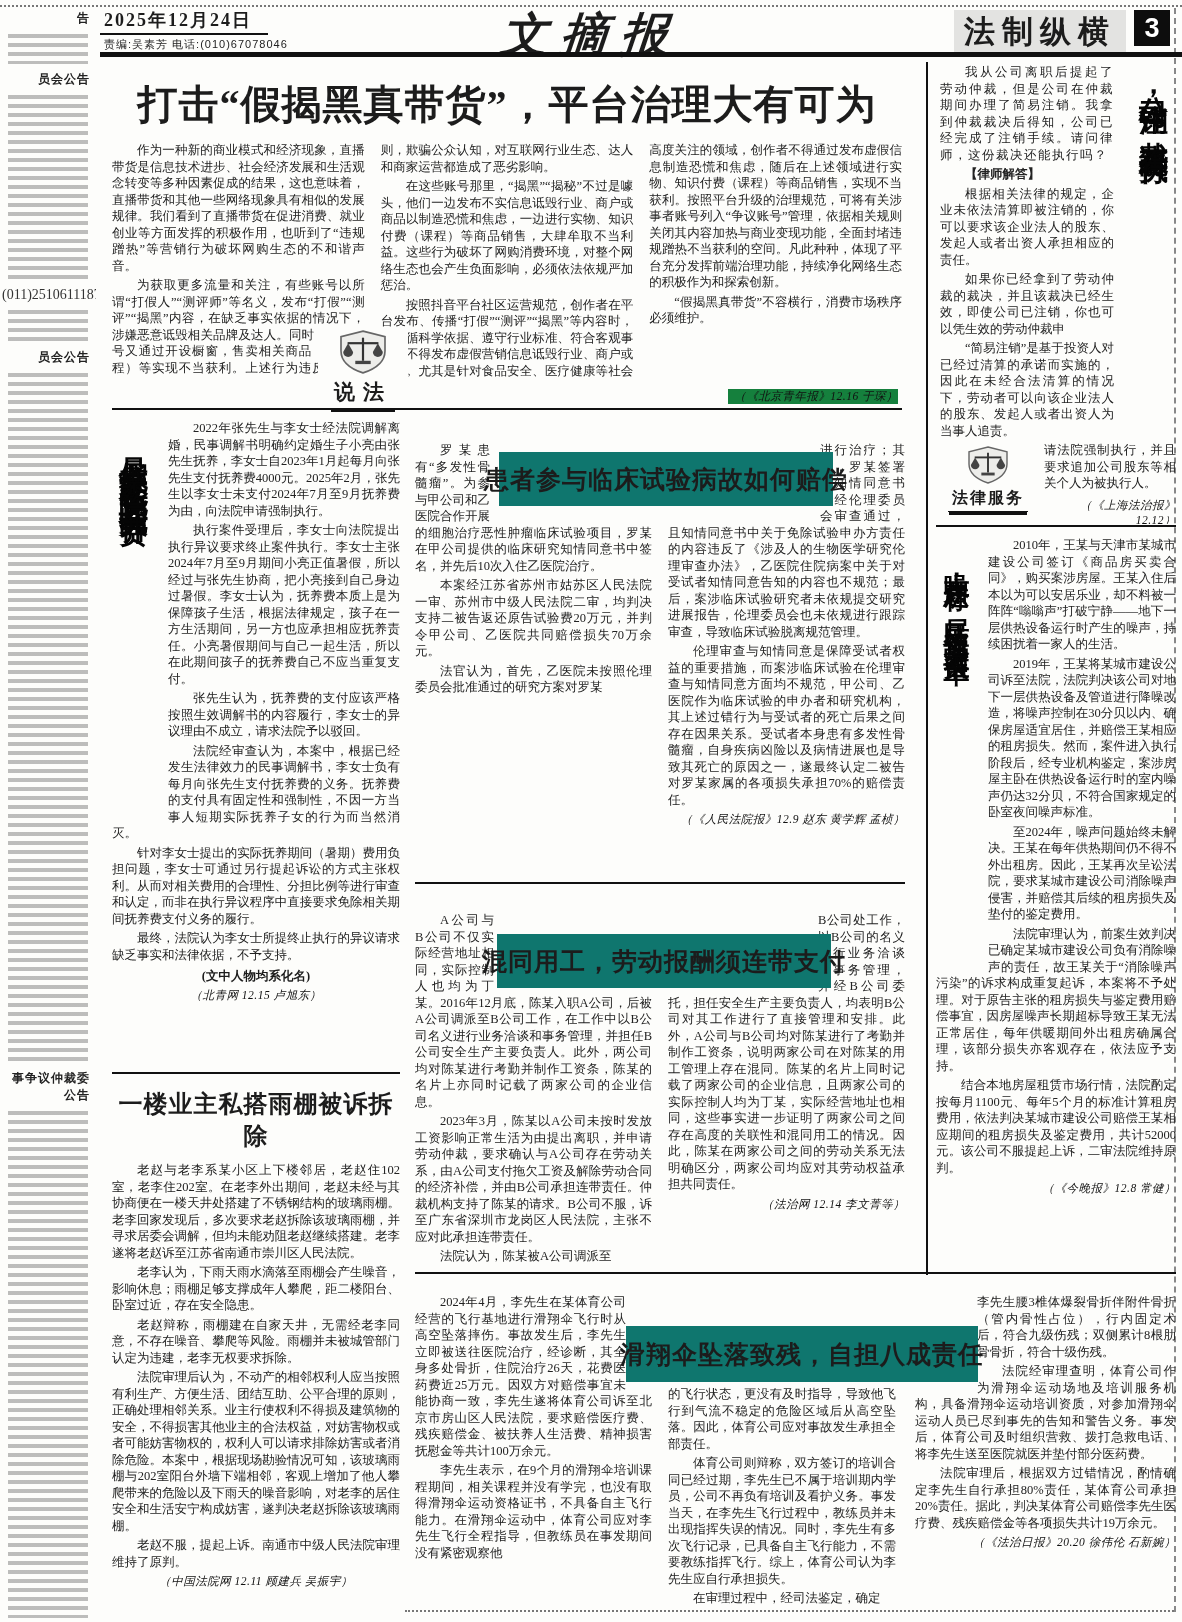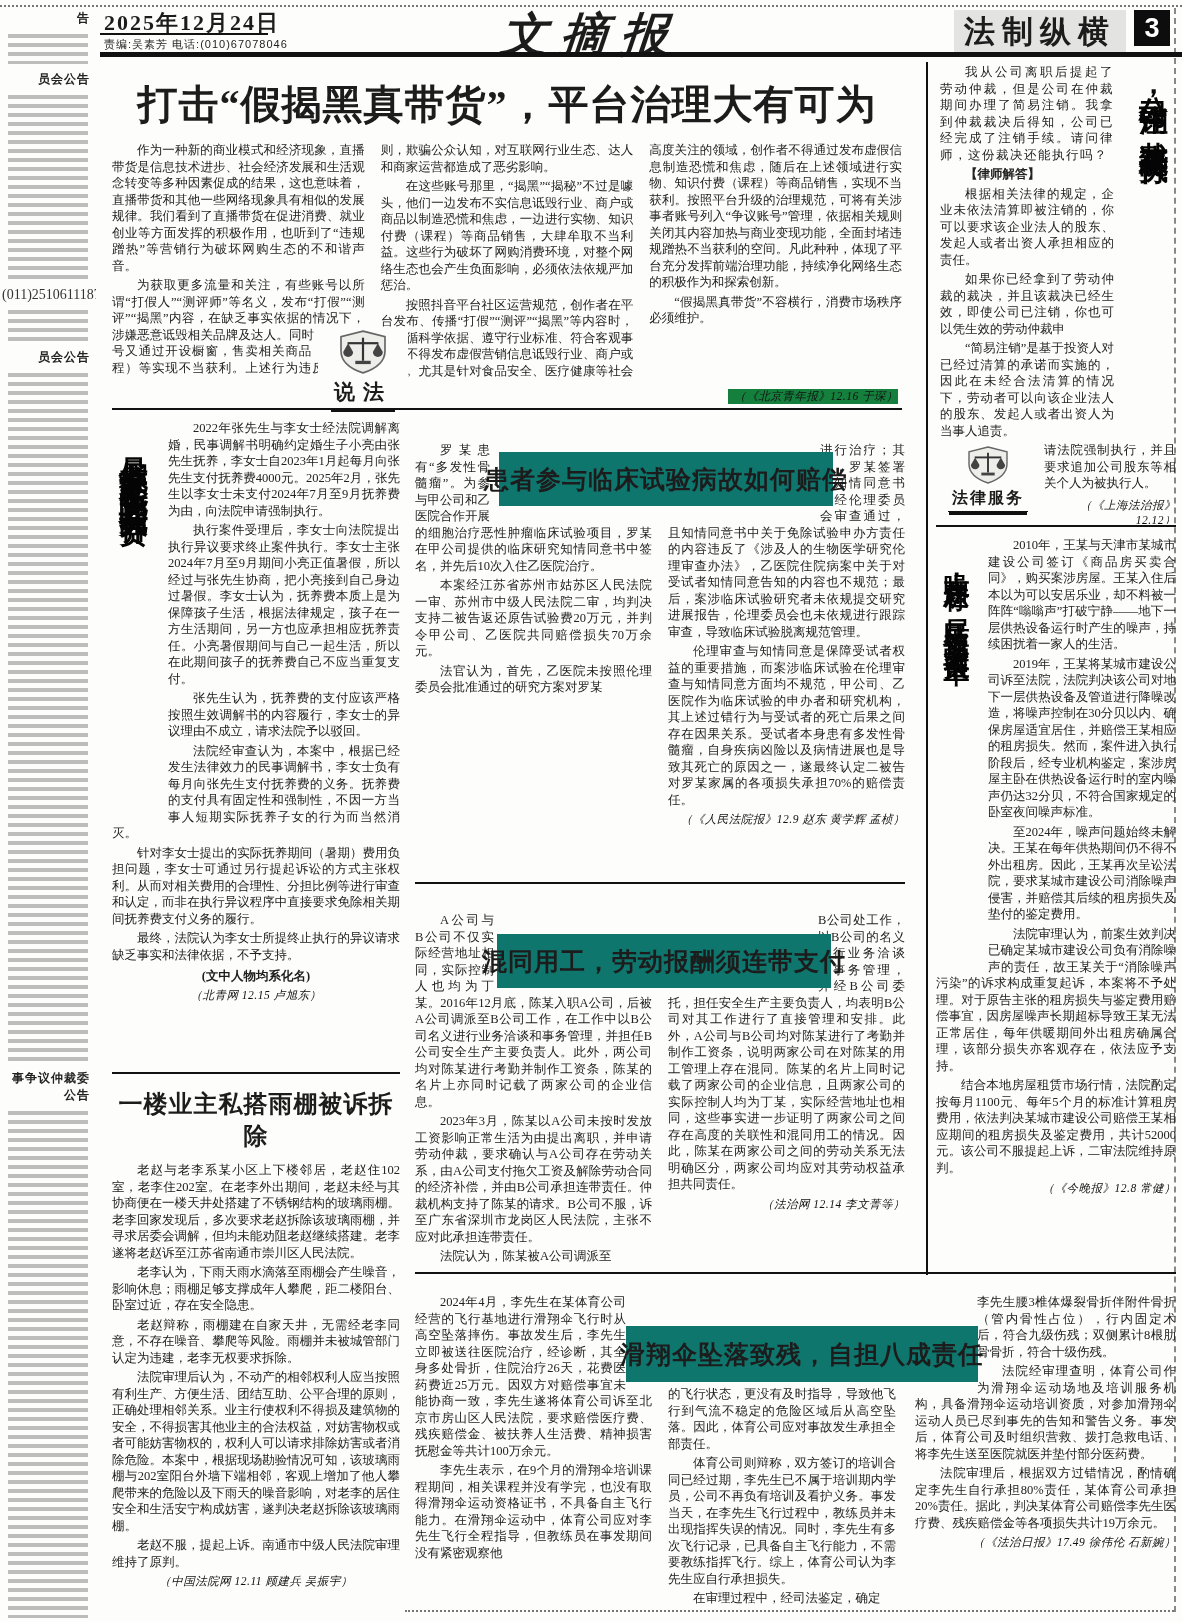--- a/index.html
+++ b/index.html
@@ -9,21 +9,21 @@
     background: #fdfdfb; color: #1c1c1c; overflow: hidden;
     font-family: "Liberation Serif", "DejaVu Serif", serif;
   }
   .abs { position: absolute; }
   .rule { background:#111; }
   .dotted-top { position:absolute; left:0; top:5px; width:1182px; border-top:2px dotted #777; }
   .dashed-right { position:absolute; left:1174px; top:8px; height:1604px; border-left:2px dashed #888; }
   .dotted-bottom { position:absolute; left:405px; top:1610px; width:769px; border-top:2px dotted #777; }
 
   
-  .hdr-date { left:104px; top:8px; font-size:22px; letter-spacing:2px; font-weight:bold; }
+  .hdr-date { left:104px; top:8px; font-size:18px; letter-spacing:2px; font-weight:bold; }
   .hdr-date-line { left:100px; top:33px; width:168px; height:2px; }
   .hdr-editor { left:104px; top:37px; font-size:11px; letter-spacing:1px; color:#222; font-family:"Liberation Sans",sans-serif; }
   .masthead { left:50%; top:4px; transform:translateX(-50%) skewX(-5deg); font-size:46px; font-weight:900; font-style:italic; letter-spacing:14px; }
   .section-title { right:56px; top:10px; font-size:31px; font-weight:900; letter-spacing:7px; background:#e3e3e1; padding:1px 10px 2px; }
   .page-no { right:12px; top:10px; width:36px; height:36px; background:#0d0d0d; color:#fff; font-size:27px; font-weight:900; text-align:center; line-height:36px; font-family:"Liberation Sans",sans-serif; }
   .hdr-rule { left:100px; top:52px; width:1082px; height:5px; }
 
   
   .left-strip { left:2px; top:10px; width:94px; height:1608px; overflow:hidden; padding-right:6px; }
   .strip-frag { font-size:12px; font-weight:bold; text-align:right; letter-spacing:1px; color:#222; }
@@ -273,18 +273,18 @@
         <div class="blockspacer"></div>
         <p class="noindent">的飞行状态，更没有及时指导，导致他飞行到气流不稳定的危险区域后从高空坠落。因此，体育公司应对事故发生承担全部责任。</p>
         <p>体育公司则辩称，双方签订的培训合同已经过期，李先生已不属于培训期内学员，公司不再负有培训及看护义务。事发当天，在李先生飞行过程中，教练员并未出现指挥失误的情况。同时，李先生有多次飞行记录，已具备自主飞行能力，不需要教练指挥飞行。综上，体育公司认为李先生应自行承担损失。</p>
         <p>在审理过程中，经司法鉴定，确定</p>
       </div>
       <div class="c3">
         <div class="sp-l" style="width:62px;height:88px"></div>
         <p class="noindent">李先生腰3椎体爆裂骨折伴附件骨折（管内骨性占位），行内固定术后，符合九级伤残；双侧累计8根肋骨骨折，符合十级伤残。</p>
         <p>法院经审理查明，体育公司作为滑翔伞运动场地及培训服务机构，具备滑翔伞运动培训资质，对参加滑翔伞运动人员已尽到事先的告知和警告义务。事发后，体育公司及时组织营救、拨打急救电话、将李先生送至医院就医并垫付部分医药费。</p>
         <p>法院审理后，根据双方过错情况，酌情确定李先生自行承担80%责任，某体育公司承担20%责任。据此，判决某体育公司赔偿李先生医疗费、残疾赔偿金等各项损失共计19万余元。</p>
-        <span class="cap">（《法治日报》17.49 徐伟伦 石新婉）</span>
+        <span class="cap">（《法治日报》20.20 徐伟伦 石新婉）</span>
       </div>
     </div>
   </div>
 
 </div>
 
 </body></html>

